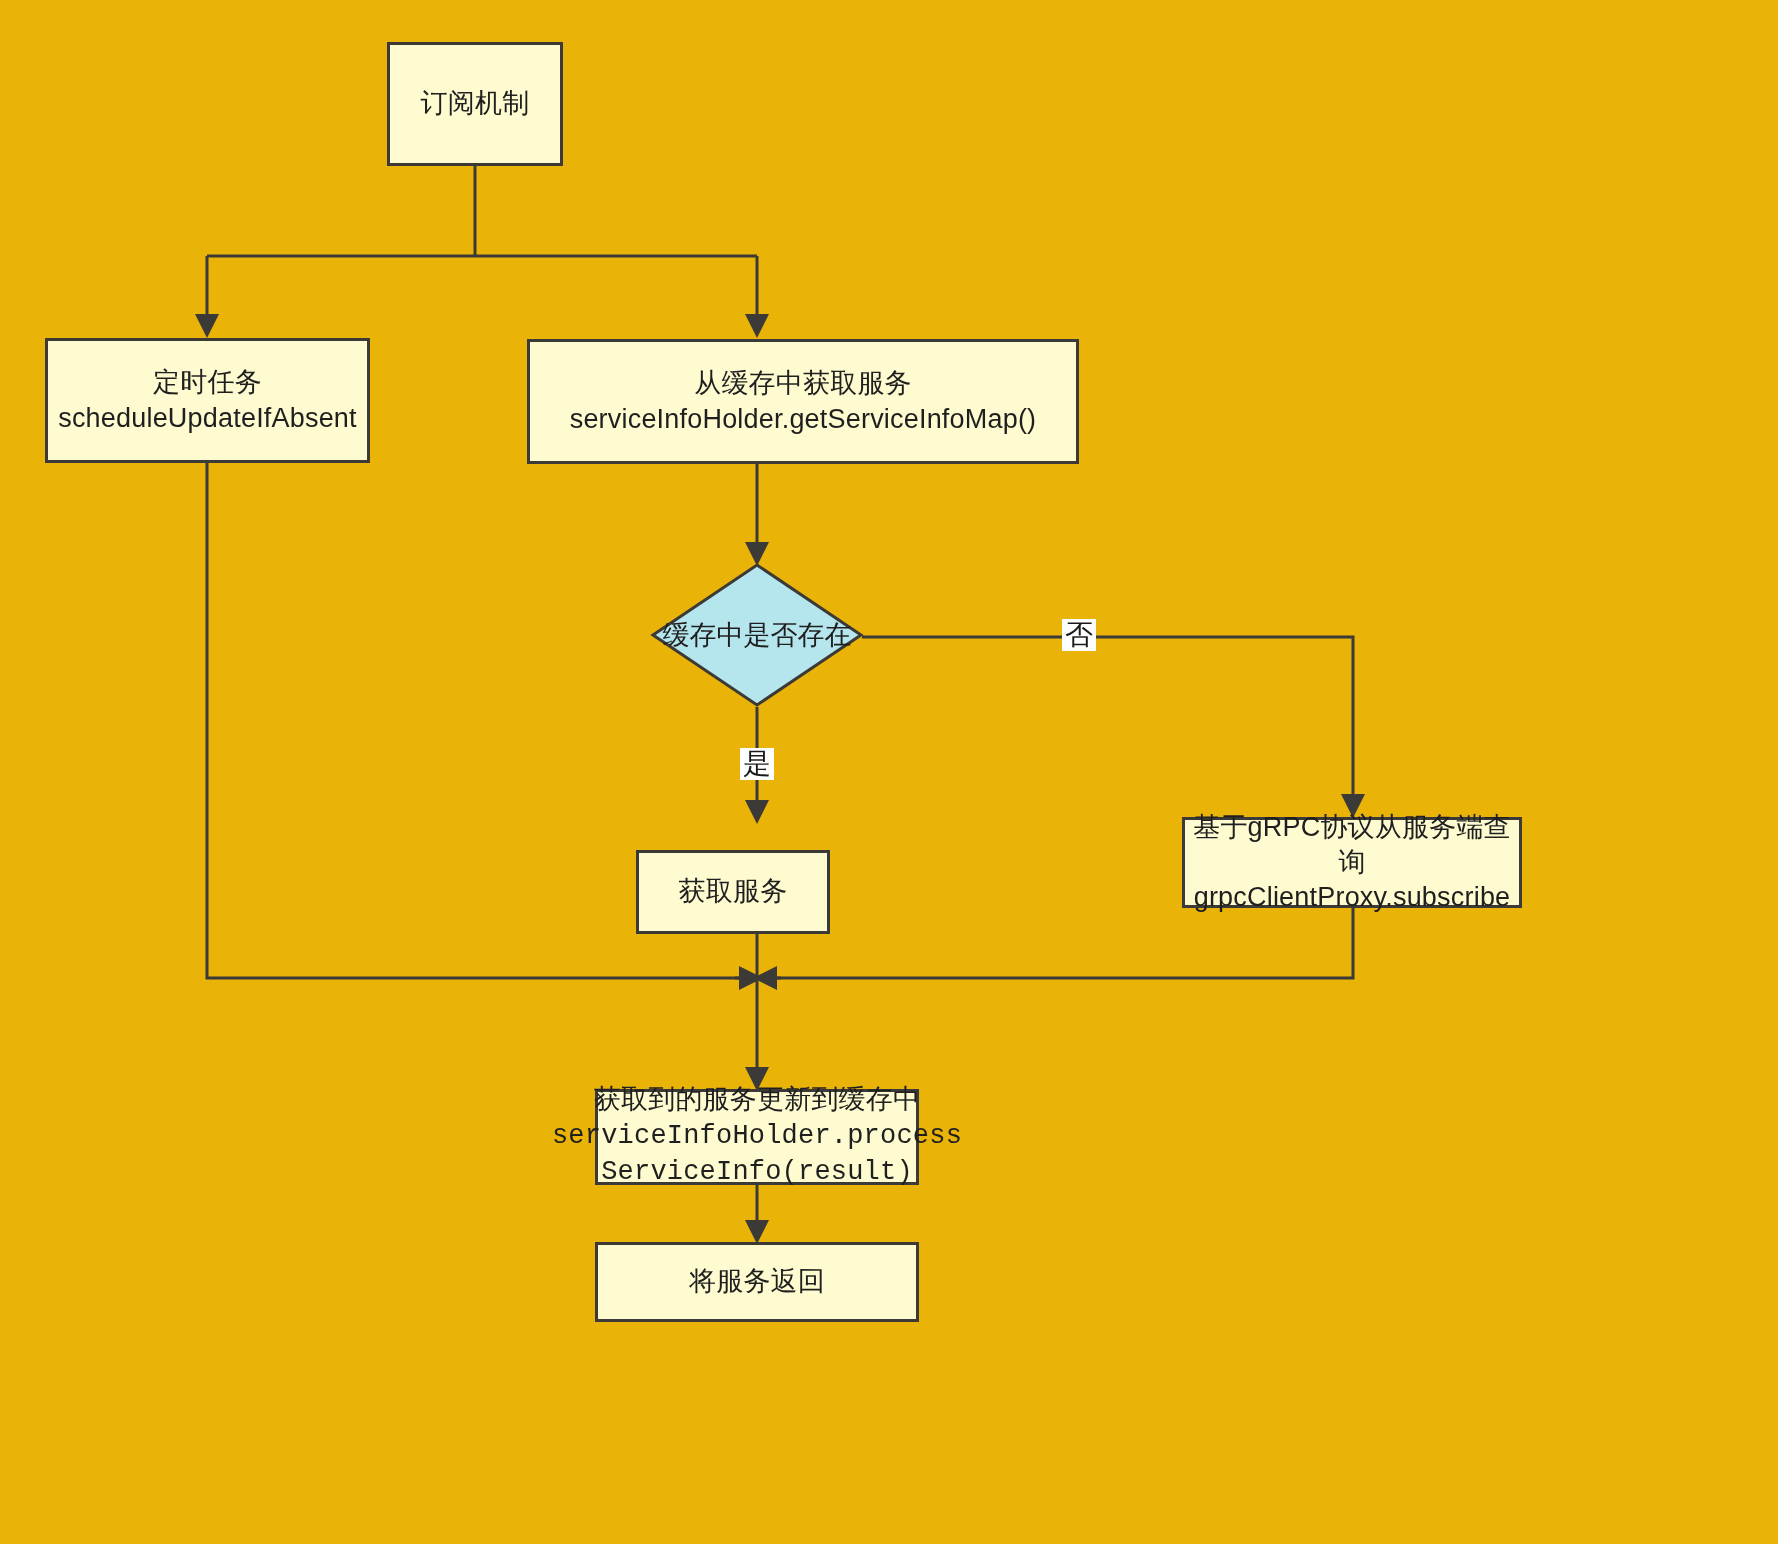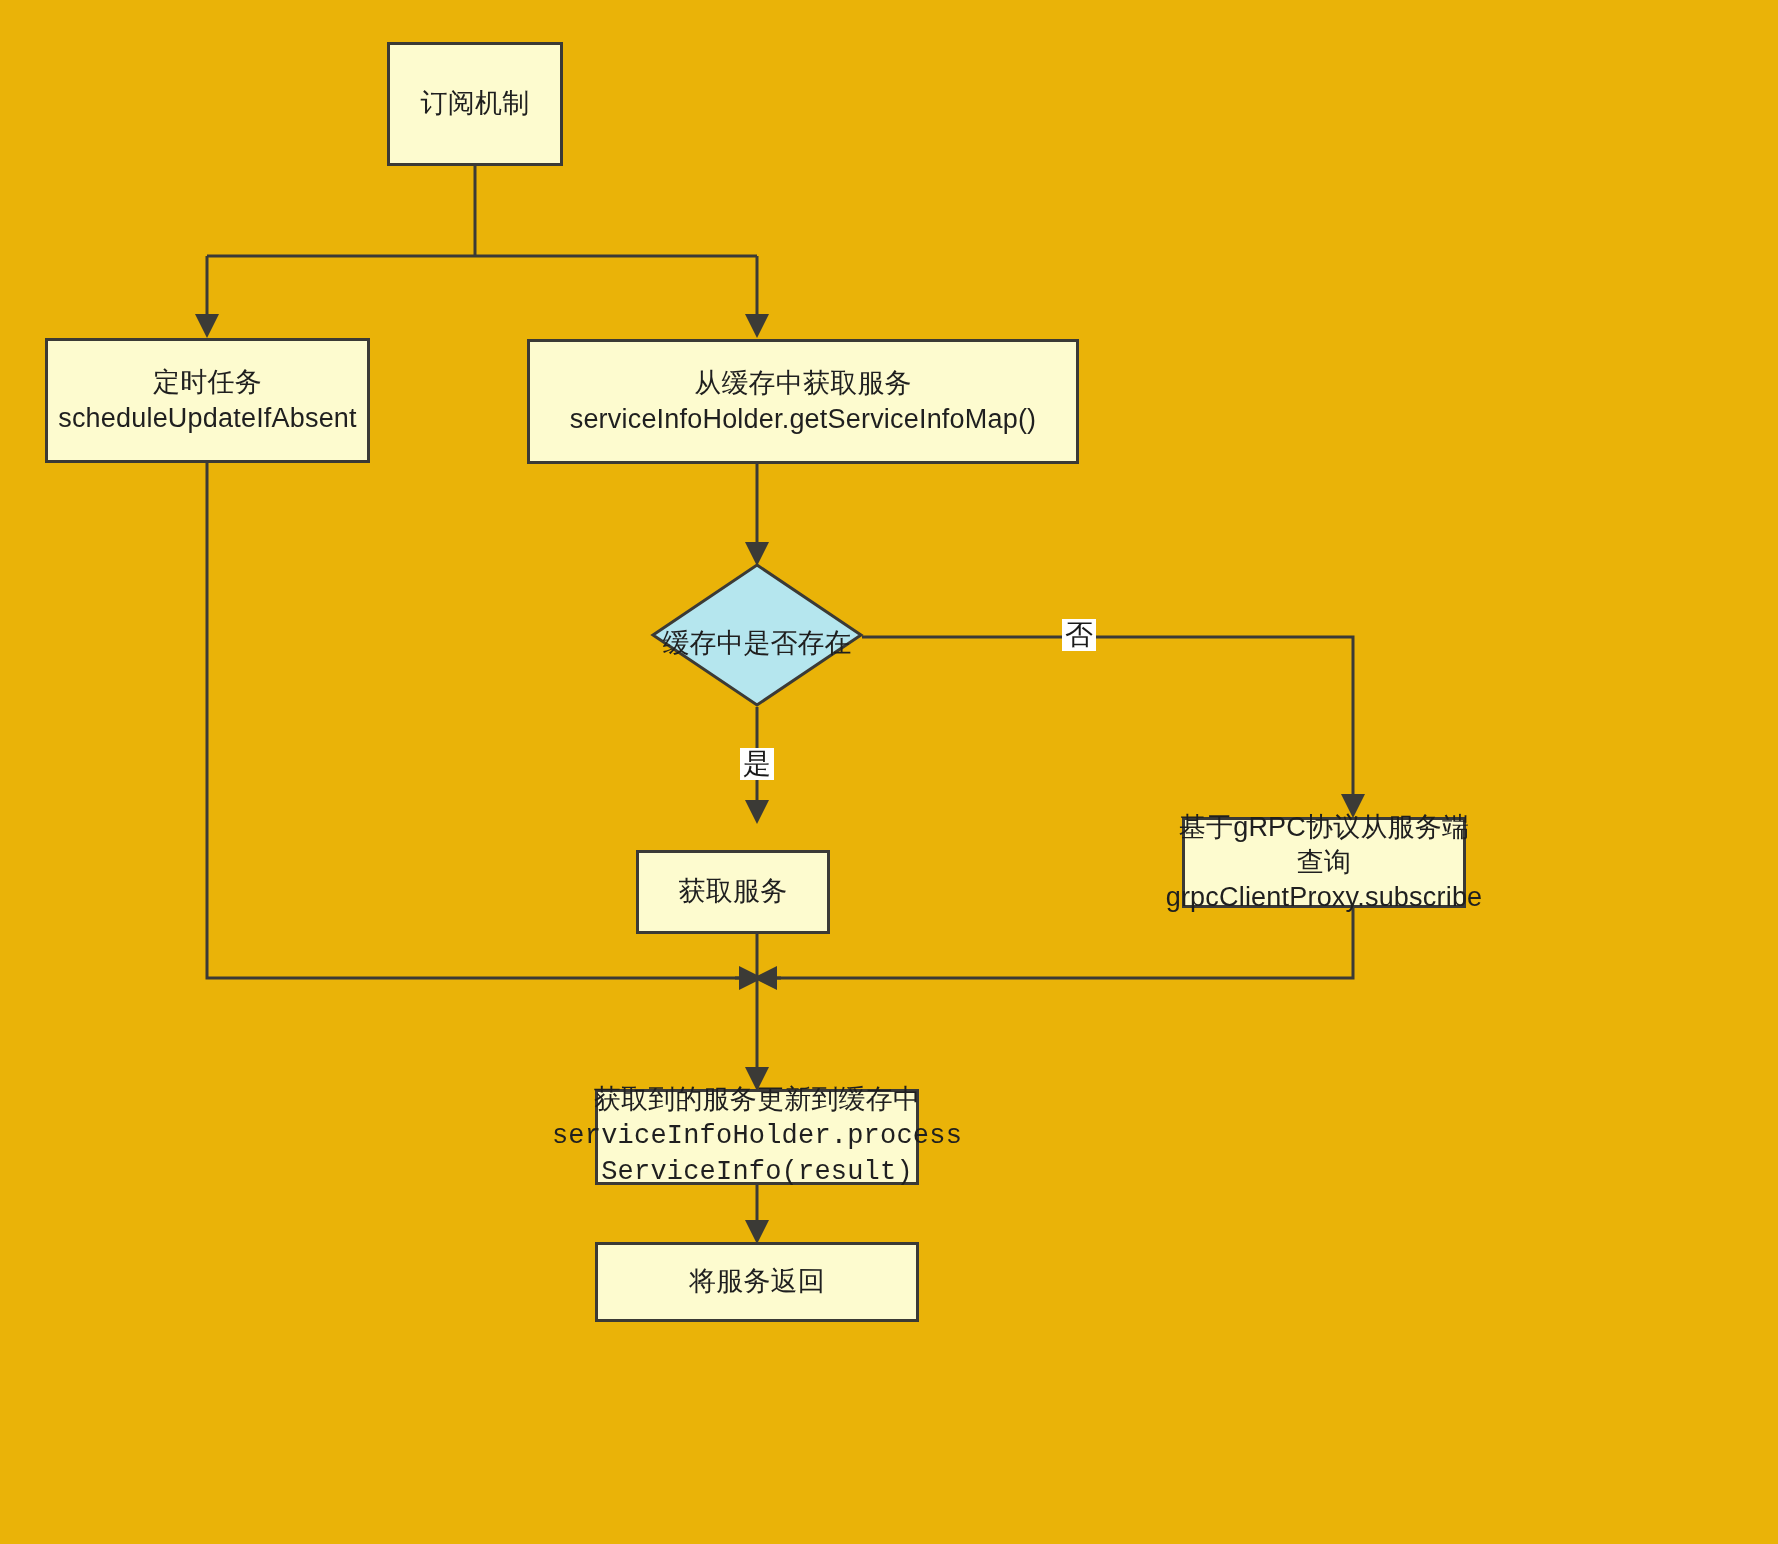--- a/index.html
+++ b/index.html
@@ -46,21 +46,21 @@
     position: absolute;
   }
   .diamond-wrap svg {
     position: absolute;
     left: 0;
     top: 0;
   }
   .diamond-label {
     position: absolute;
     left: 0;
-    top: 8px;
+    top: 0;
     width: 100%;
     height: 100%;
     display: flex;
     align-items: center;
     justify-content: center;
     font-size: 27px;
     color: #1f1f1f;
     text-align: center;
     pointer-events: none;
   }
@@ -134,21 +134,21 @@
     <svg width="214" height="146" viewBox="0 0 214 146" xmlns="http://www.w3.org/2000/svg">
       <polygon points="107,3 211,73 107,143 3,73" fill="#b5e6ee" stroke="#3b3a36" stroke-width="3"></polygon>
     </svg>
     <div class="diamond-label">缓存中是否存在</div>
   </div>
 
   <div class="node" style="left:636px; top:850px; width:194px; height:84px;">
     <span>获取服务</span>
   </div>
 
-  <div class="node" style="left:1182px; top:817px; width:284px; height:91px;">
+  <div class="node" style="left:1182px; top:817px; width:340px; height:91px;">
     <span>基于gRPC协议从服务端查询
 grpcClientProxy.subscribe</span>
   </div>
 
   <div class="node" style="left:595px; top:1089px; width:324px; height:96px;font-family:Liberation Mono, monospace;">
     <span>获取到的服务更新到缓存中
 serviceInfoHolder.process
 ServiceInfo(result)</span>
   </div>
 

